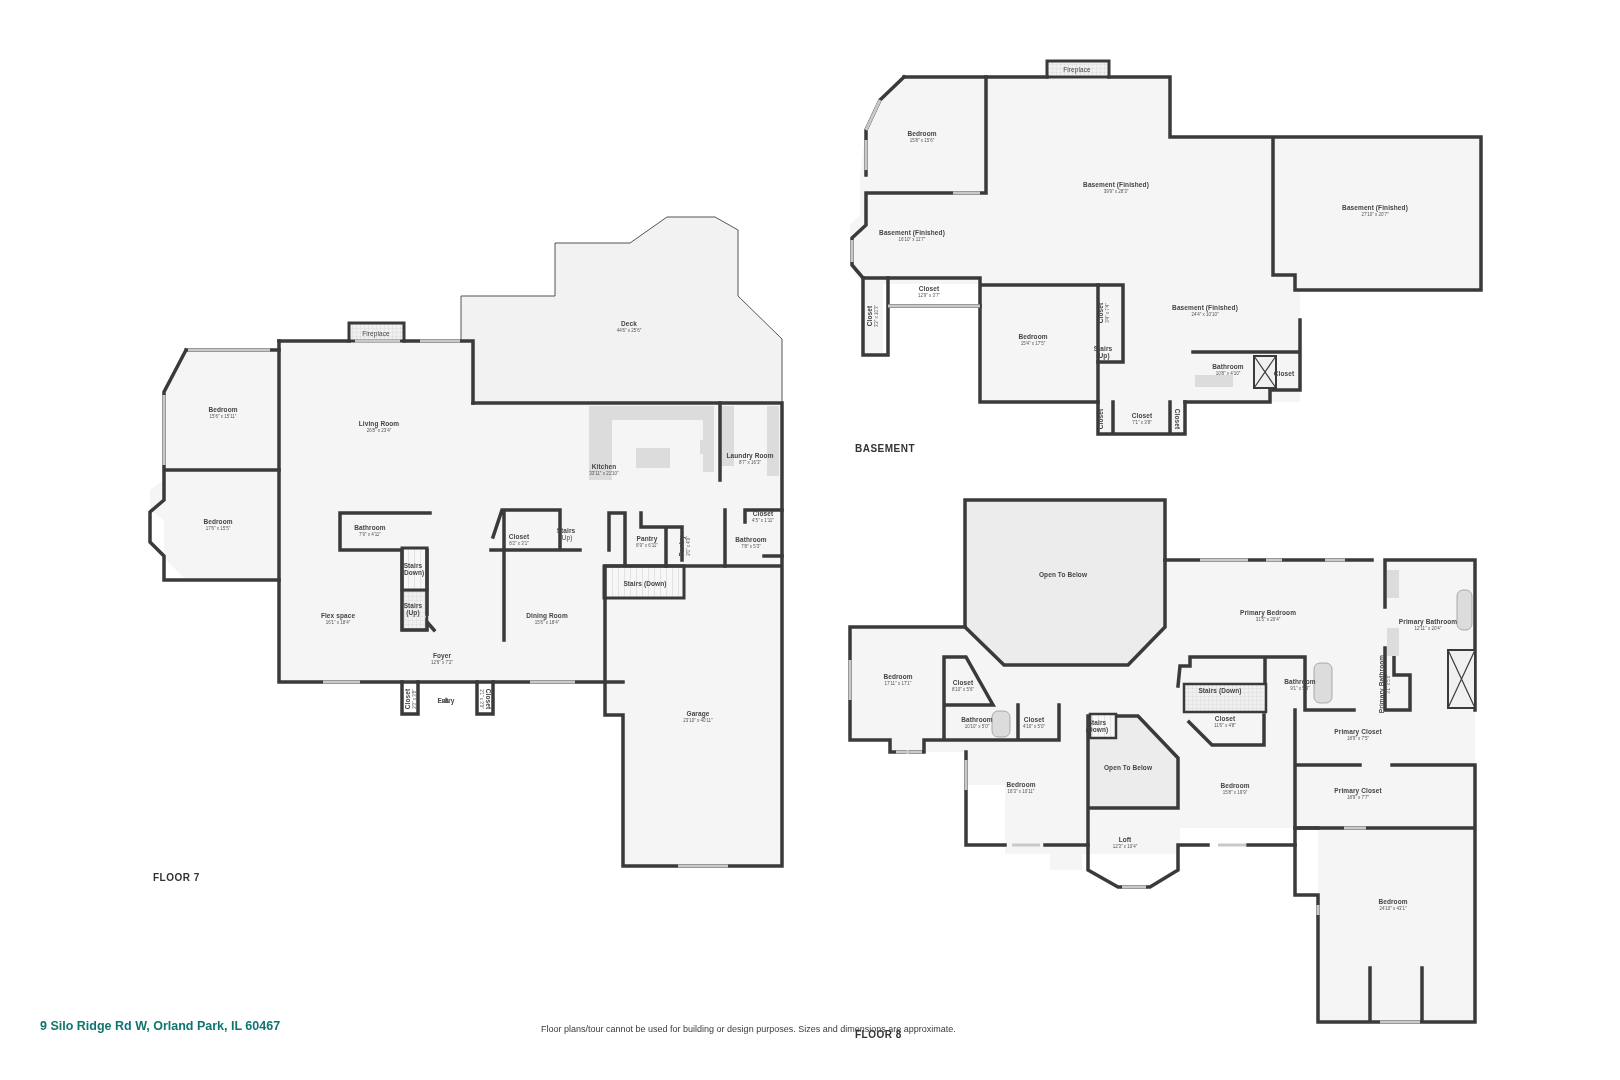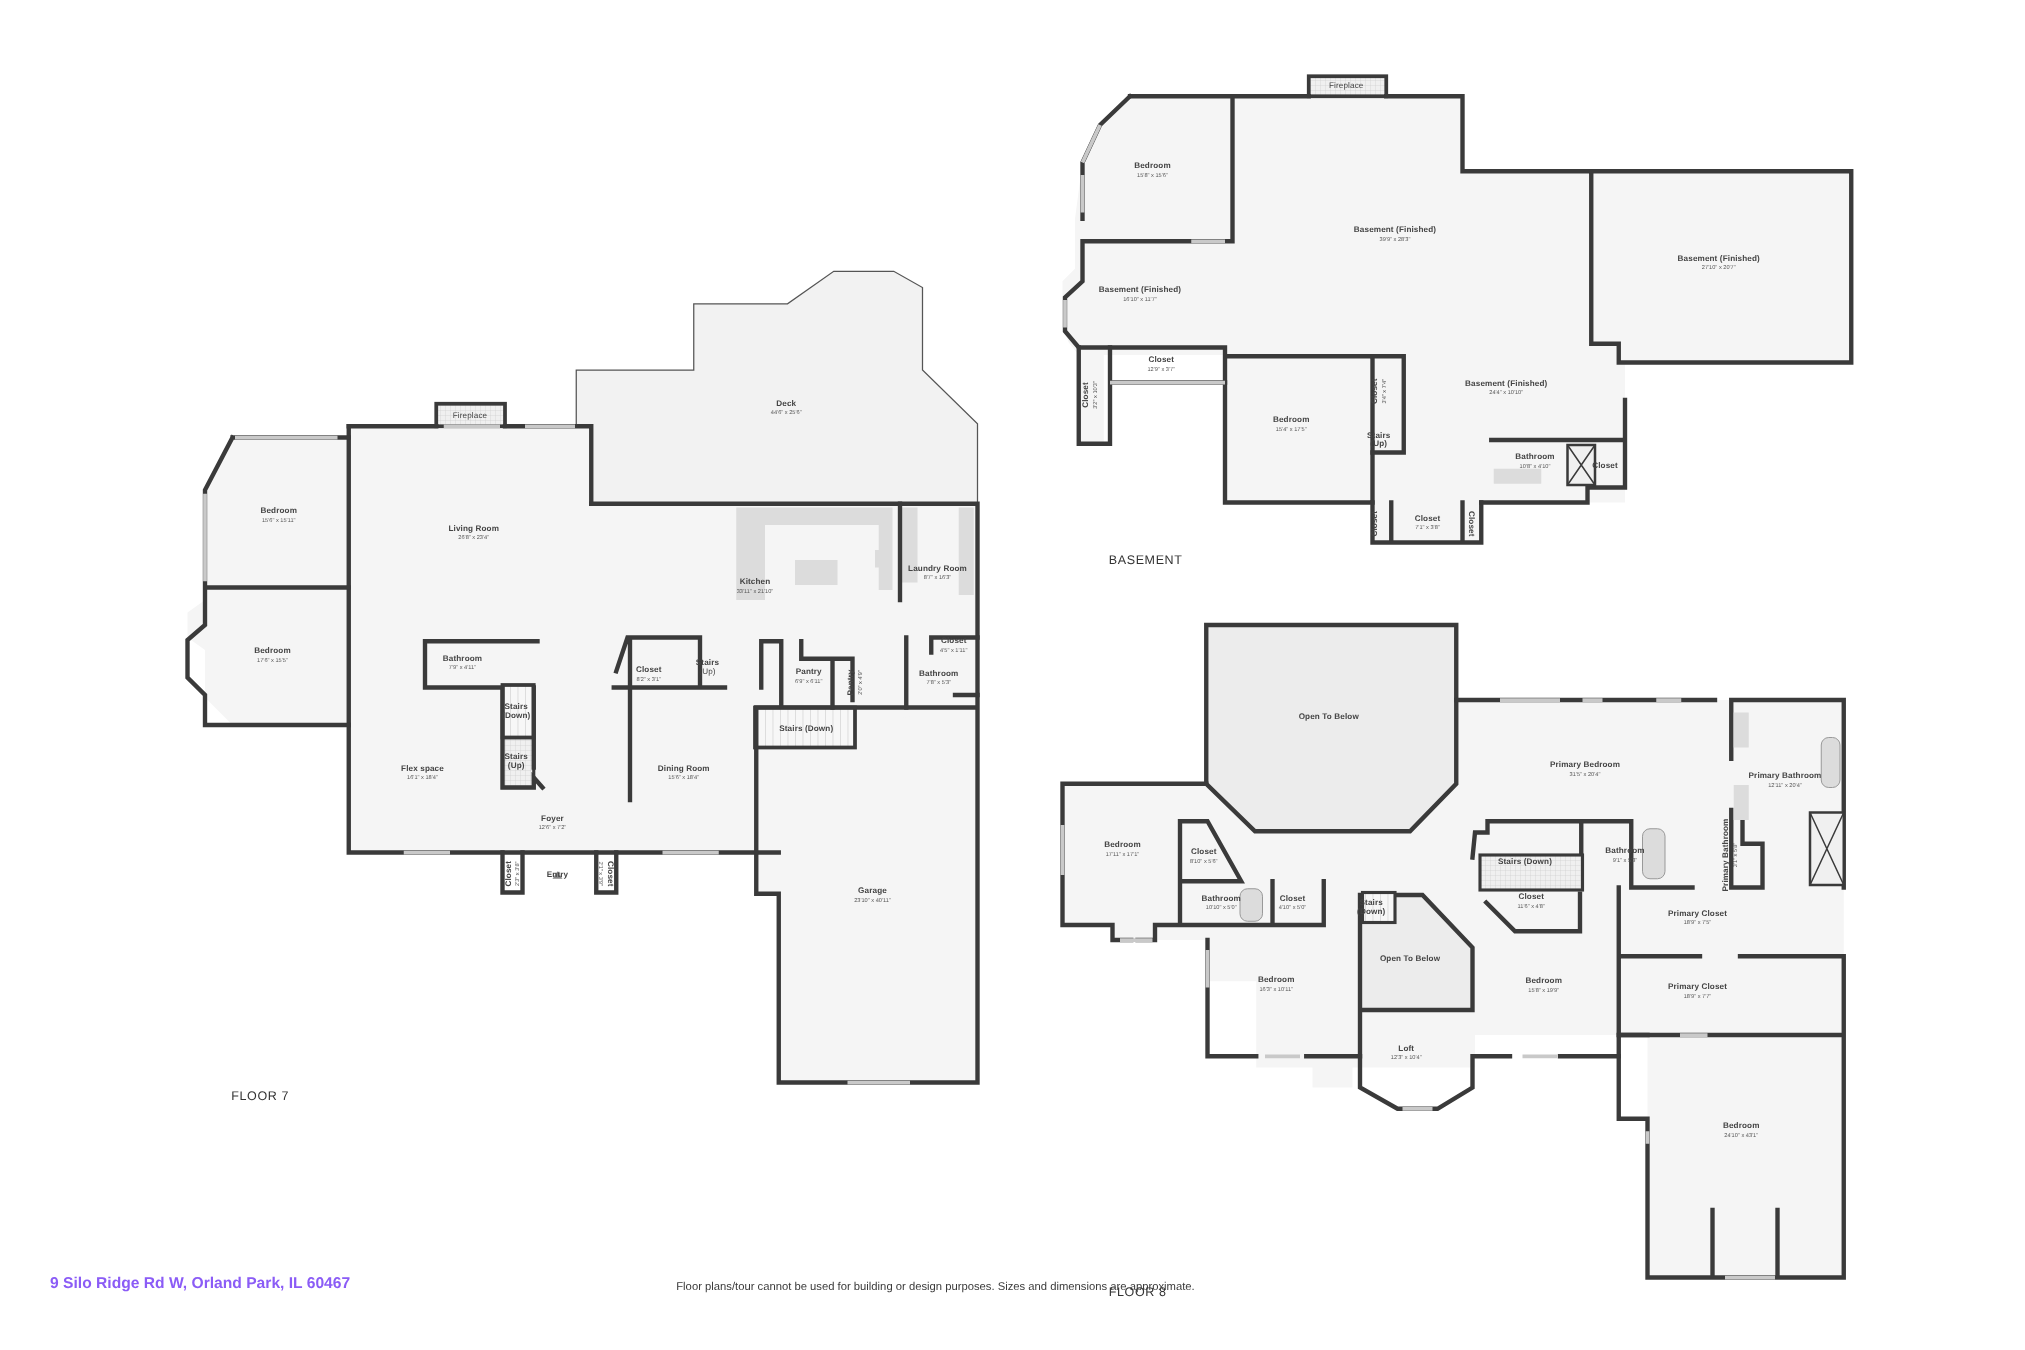--- a/index.html
+++ b/index.html
@@ -11,22 +11,22 @@
   .thin { fill: none; stroke: #3a3a3a; stroke-width: 1.2; }
   .deck { fill: #f2f2f2; stroke: #555; stroke-width: 1; }
   .window { stroke: #c9c9c9; stroke-width: 3; }
   .fixture { fill: #dcdcdc; }
   .hatch { fill: url(#grid); stroke: #3a3a3a; stroke-width: 2.5; }
   .lbl { position: absolute; transform: translate(-50%, -50%); text-align: center; color: #444; white-space: nowrap; pointer-events: none; }
   .lbl .n { display: block; font-size: 6.5px; font-weight: bold; letter-spacing: 0.1px; }
   .lbl .d { display: block; font-size: 4.5px; margin-top: 1px; color: #555; }
   .lbl.rot { transform: translate(-50%, -50%) rotate(-90deg); }
   .lbl.rot90 { transform: translate(-50%, -50%) rotate(90deg); }
-  .floor-title { position: absolute; font-size: 10px; font-weight: normal; color: #333; letter-spacing: 0.5px; margin-left: 32px; }
-  .address { position: absolute; left: 40px; top: 1019px; font-size: 12.5px; font-weight: bold; color: #8b5cf6; text-align: center; }
+  .floor-title { position: absolute; font-size: 10px; font-weight: bold; color: #333; letter-spacing: 0.5px; }
+  .address { position: absolute; left: 40px; top: 1019px; font-size: 12.5px; font-weight: bold; color: #0f766e; text-align: center; }
   .disclaimer { position: absolute; left: 541px; top: 1024px; font-size: 9px; font-weight: normal; color: #3a3a3a; }
 </style>
 </head>
 <body>
 
 <svg class="plan" viewBox="0 0 1620 1080" xmlns="http://www.w3.org/2000/svg">
   <defs>
     <pattern id="grid" width="4" height="4" patternUnits="userSpaceOnUse">
       <rect width="4" height="4" fill="#f0f0f0"></rect>
       <path d="M4 0 L0 0 0 4" fill="none" stroke="#cfcfcf" stroke-width="0.6"></path>

